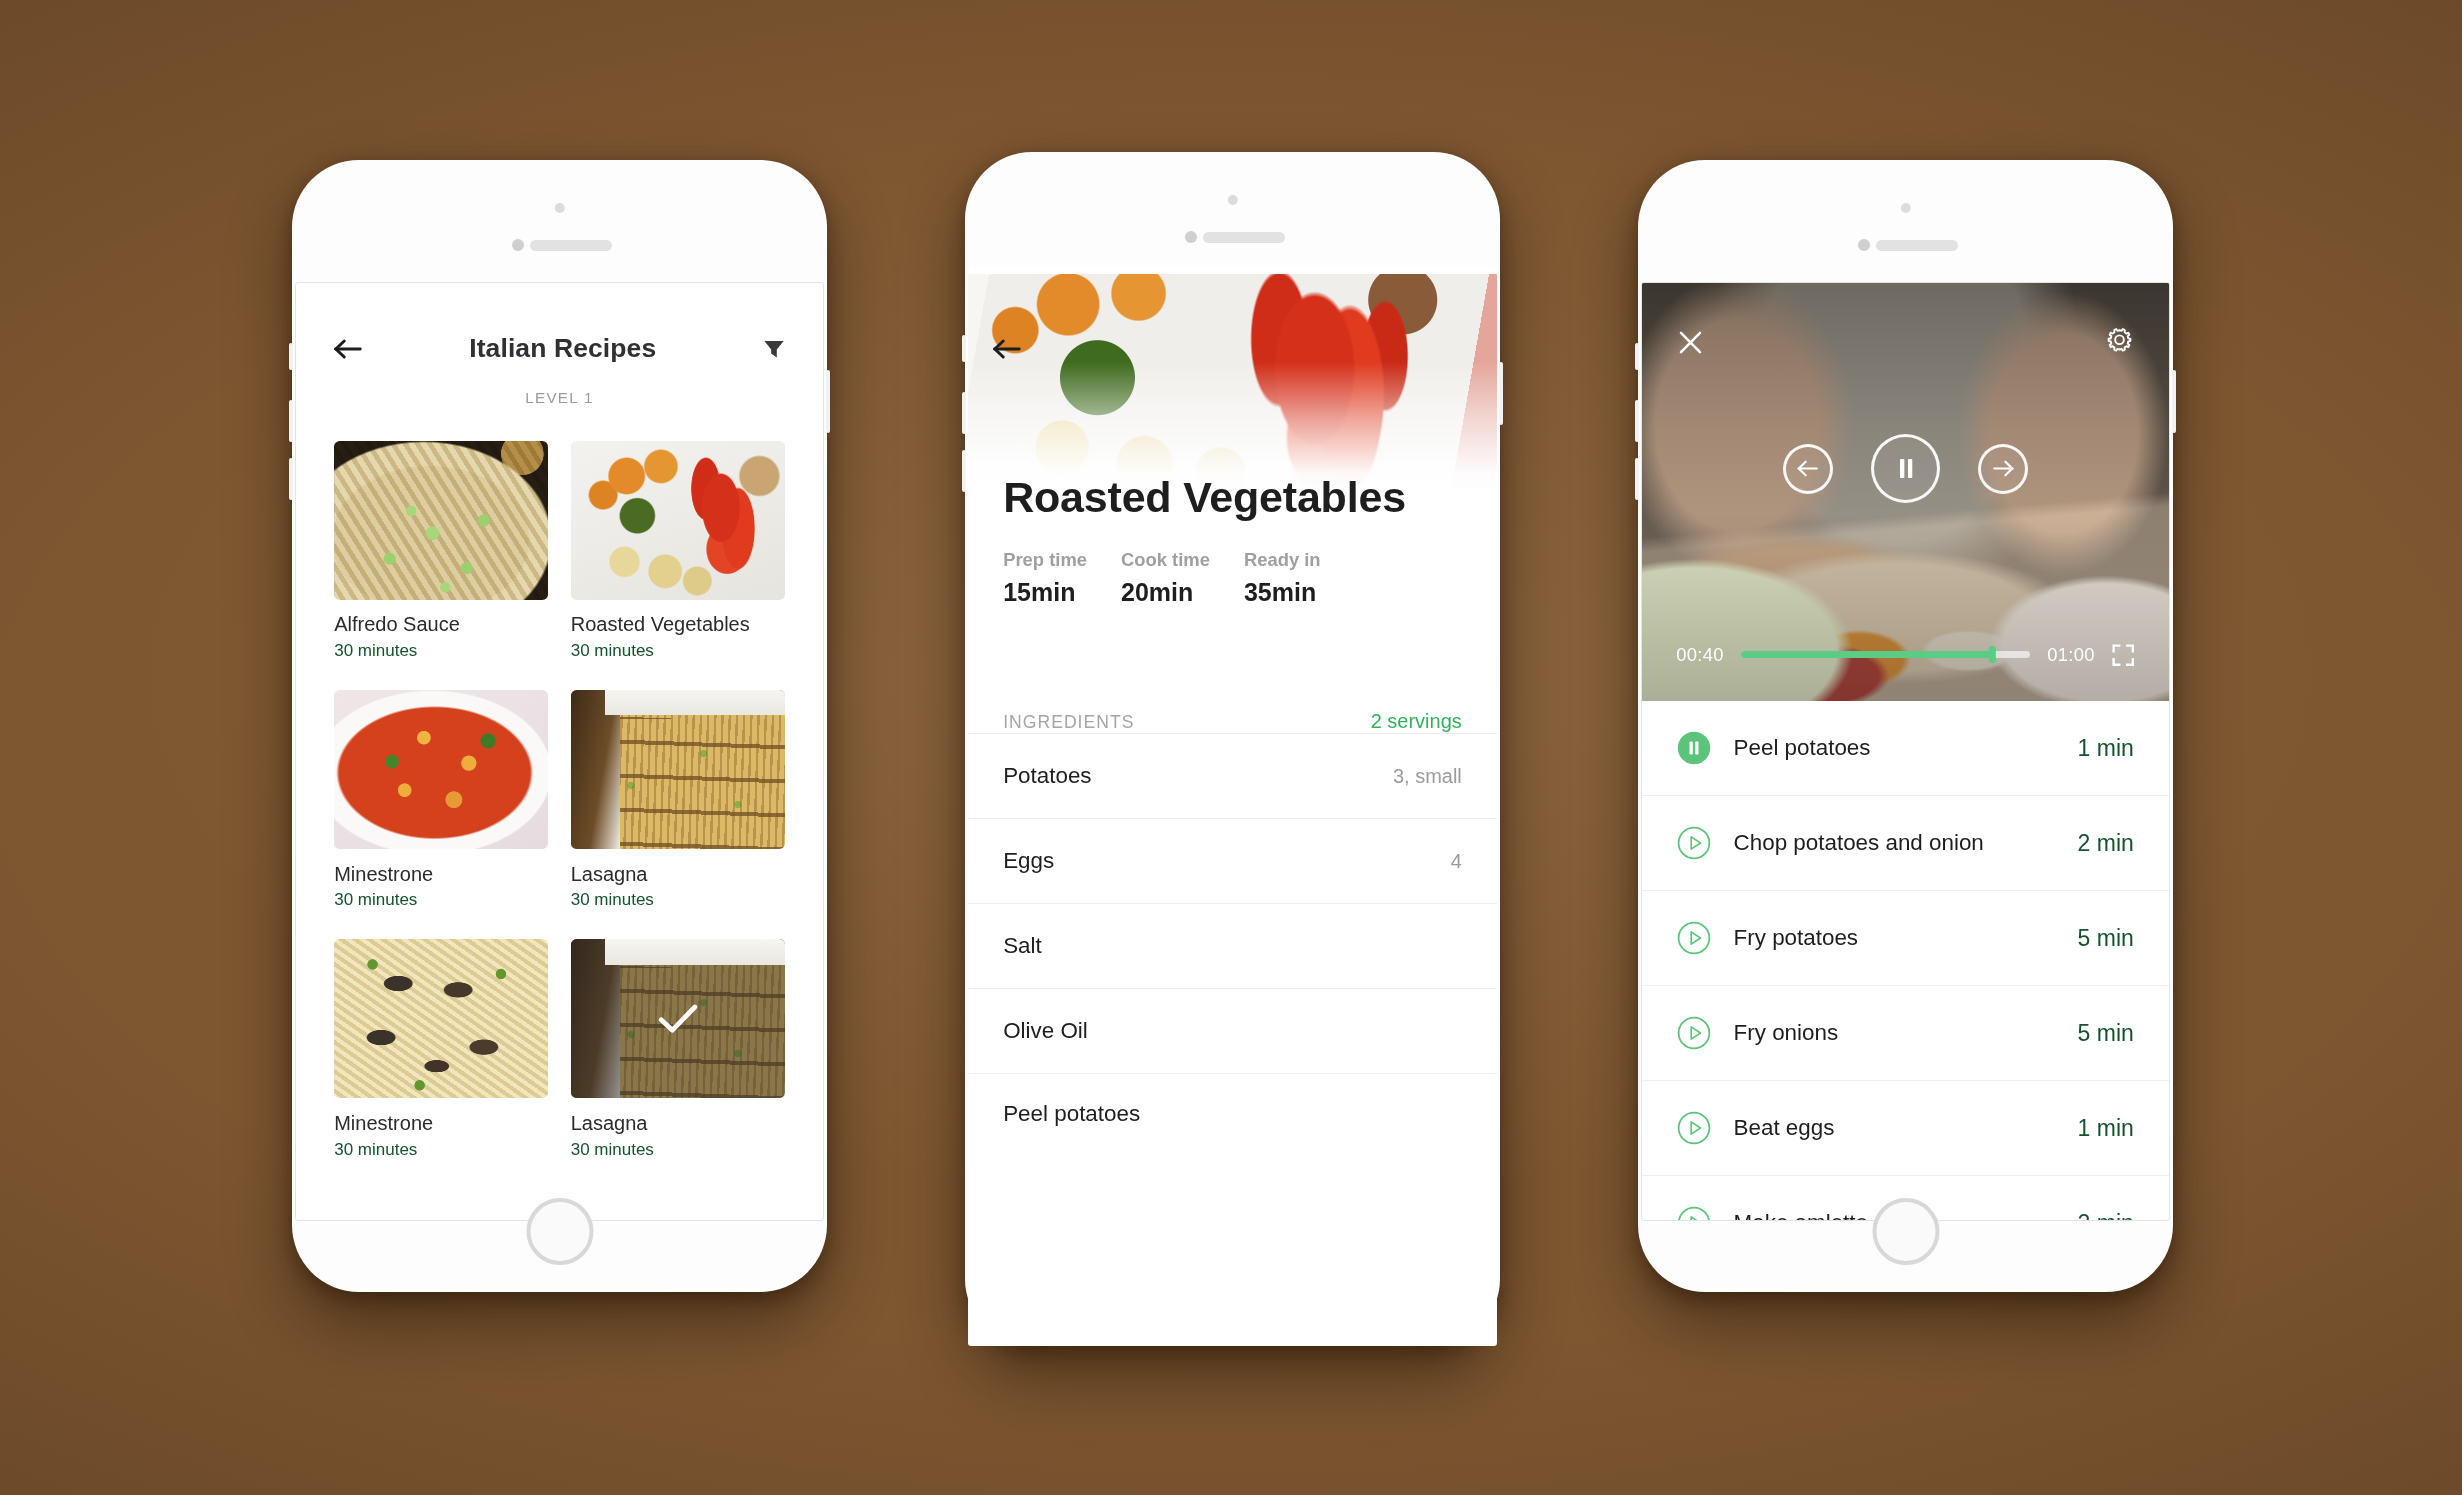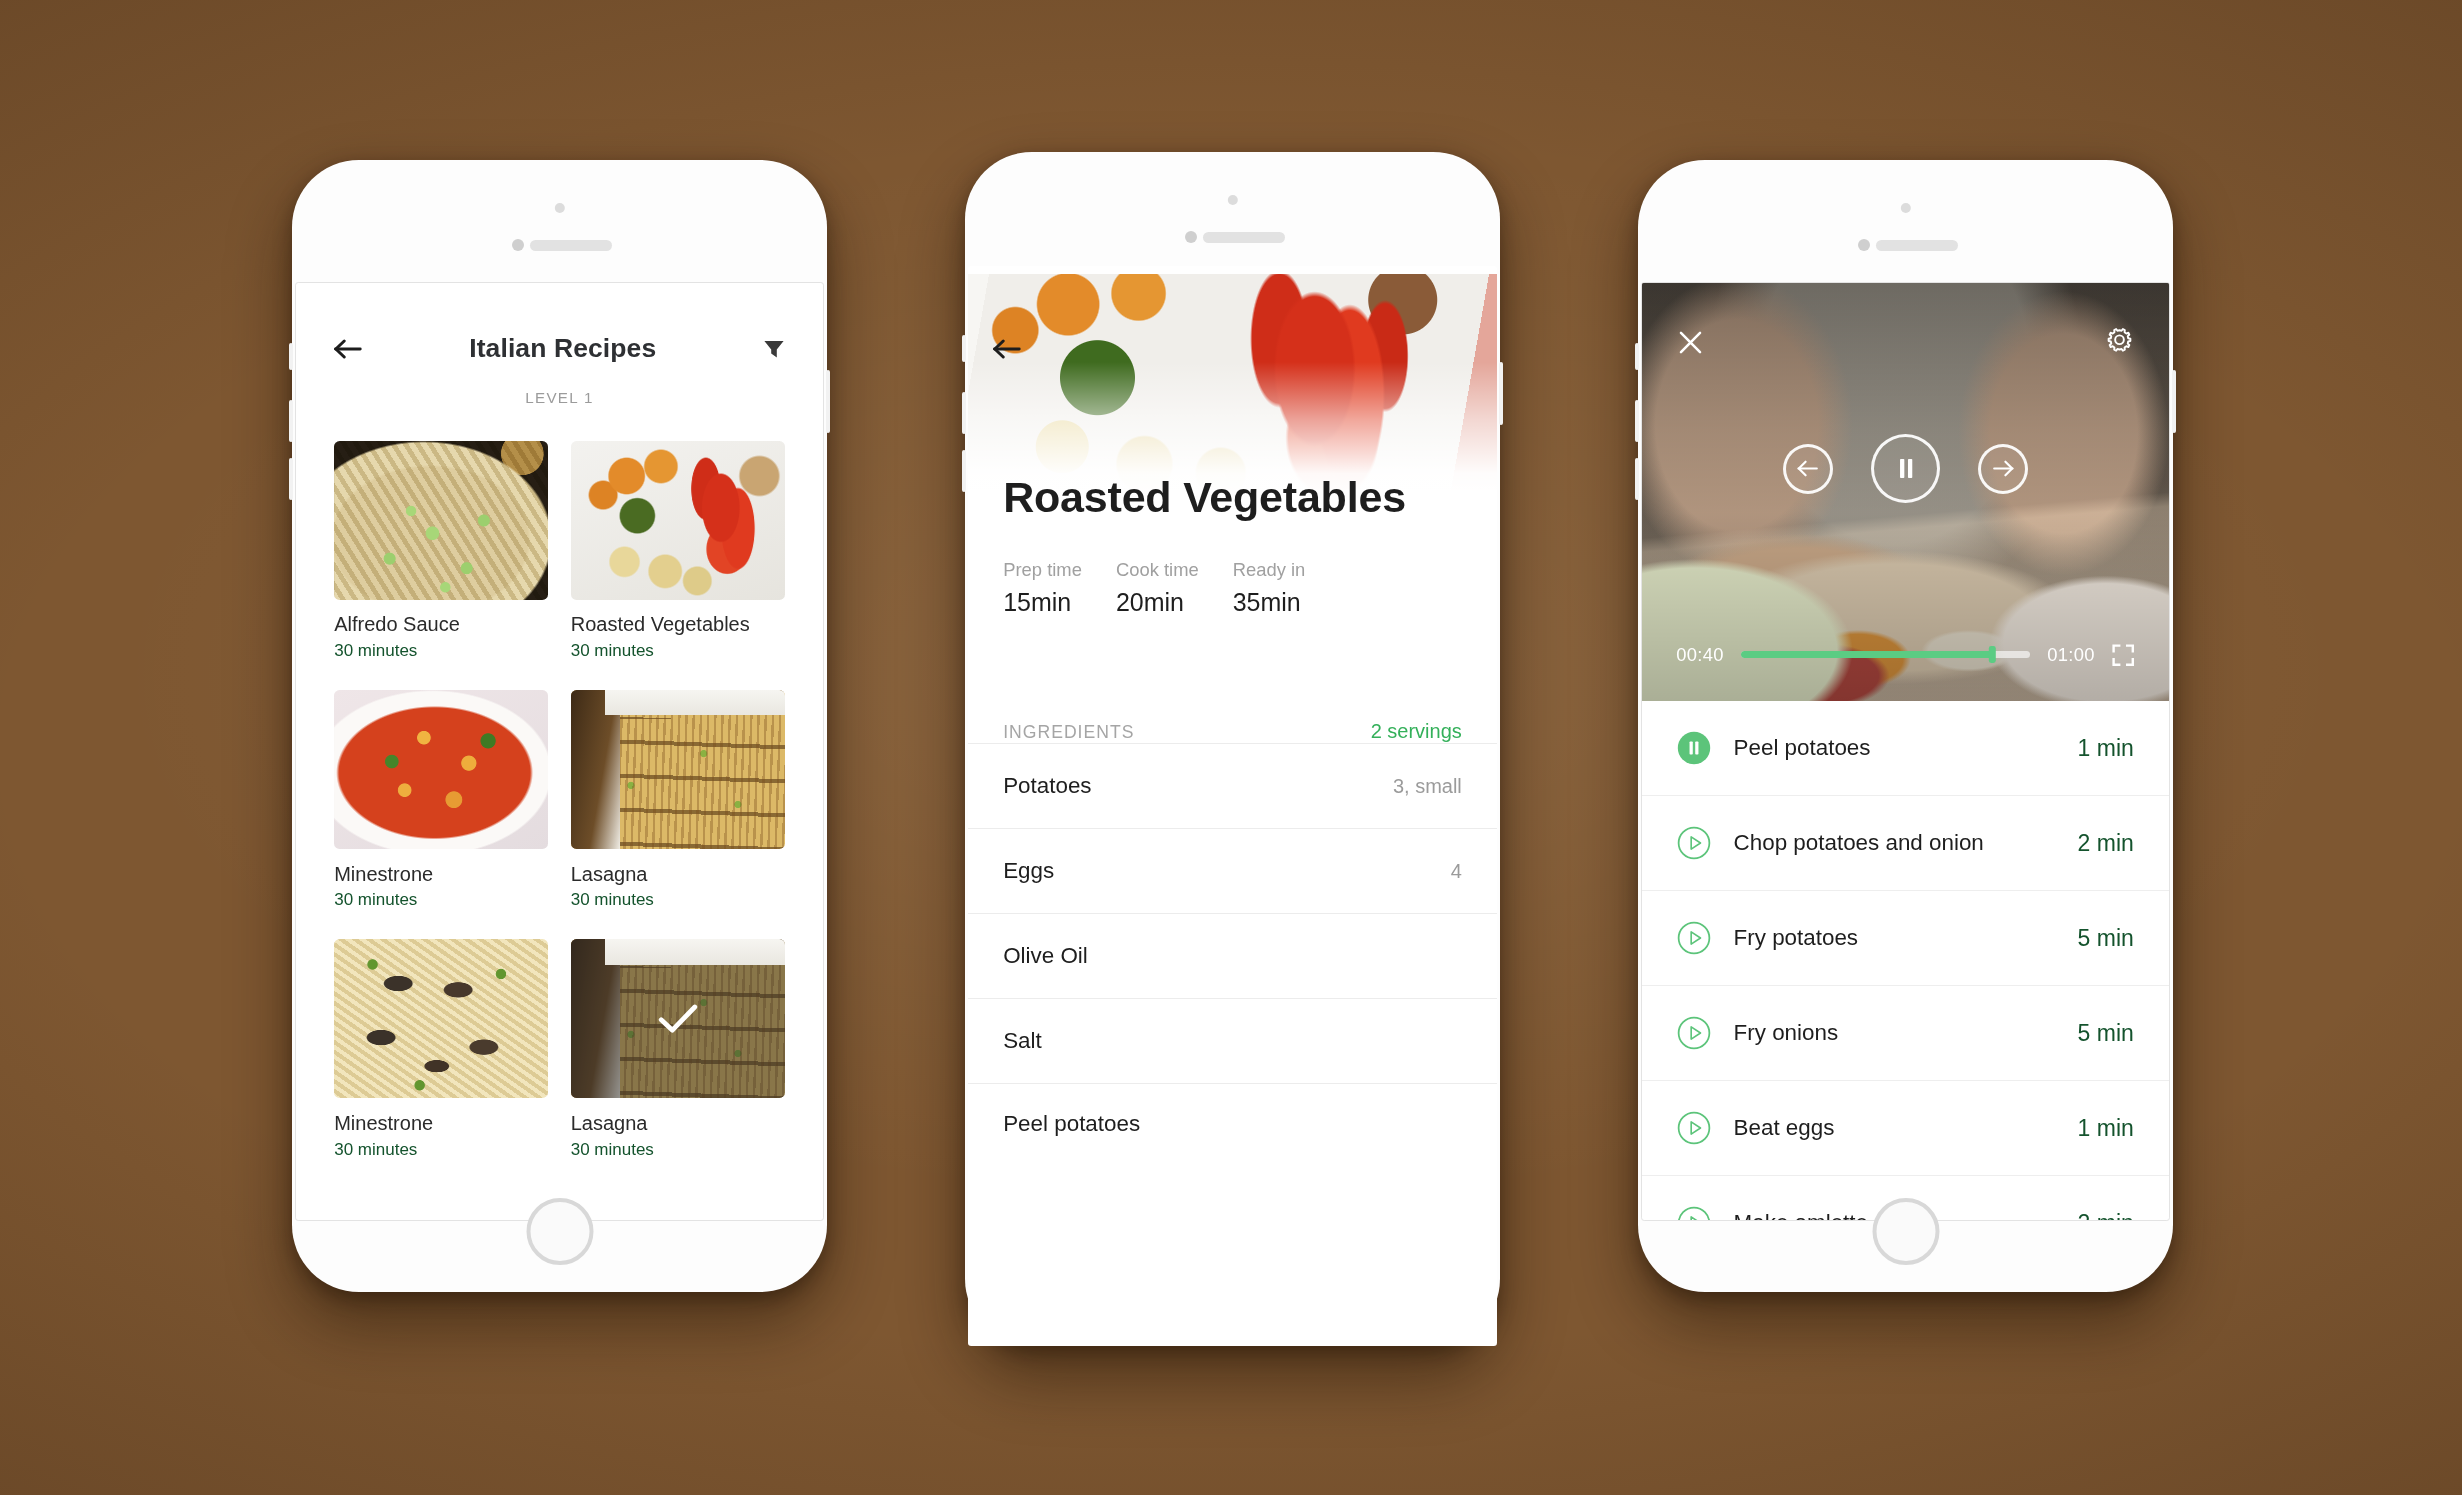--- a/index.html
+++ b/index.html
@@ -233,21 +233,21 @@
   }
   .hero-fade {
     position: absolute; left:-29px; right:-29px; top: 96px; height: 136px;
     background: linear-gradient(180deg, rgba(255,255,255,0) 0%, rgba(255,255,255,.55) 42%, rgba(255,255,255,.97) 82%, #fff 100%);
   }
   .hero-back { position: absolute; left: 24px; top: 71px; }
   .recipe-title {
     position: relative; margin-top: 207px; padding: 0 35px;
     font-size: 43px; font-weight: 600; color: #1e1e1e; letter-spacing: -0.2px;
   }
-  .times-row { display: flex; padding: 0 35px; margin-top: 37px; }
+  .times-row { display: flex; padding: 0 35px; margin-top: 27px; font-weight: bold; }
   .times-col { margin-right: 34px; }
   .times-lbl { font-size: 18.4px; color: #a0a0a0; }
   .times-val { font-size: 25px; color: #1e1e1e; margin-top: 7.2px; }
   .sec-head {
     display: flex; justify-content: space-between; align-items: baseline;
     padding: 0 35px; margin-top: 103px;
   }
   .sec-head-l { font-size: 17.6px; color: #a5a5a5; letter-spacing: 1px; }
   .sec-head-r { font-size: 20px; }
   .list-row {
@@ -443,25 +443,25 @@
     <div id="ingredients-list">
         <div class="list-row">
           <span class="nm">Potatoes</span>
           <span class="qt">3, small</span>
         </div>
         <div class="list-row">
           <span class="nm">Eggs</span>
           <span class="qt">4</span>
         </div>
         <div class="list-row">
+          <span class="nm">Salt</span>
+          <span class="qt"></span>
+        </div>
+        <div class="list-row">
           <span class="nm">Olive Oil</span>
-          <span class="qt"></span>
-        </div>
-        <div class="list-row">
-          <span class="nm">Salt</span>
           <span class="qt"></span>
         </div>
       </div>
 
 
     <div id="detail-steps">
         <div class="step-row">
           <div class="st">Peel potatoes</div>
         </div>
       </div>

